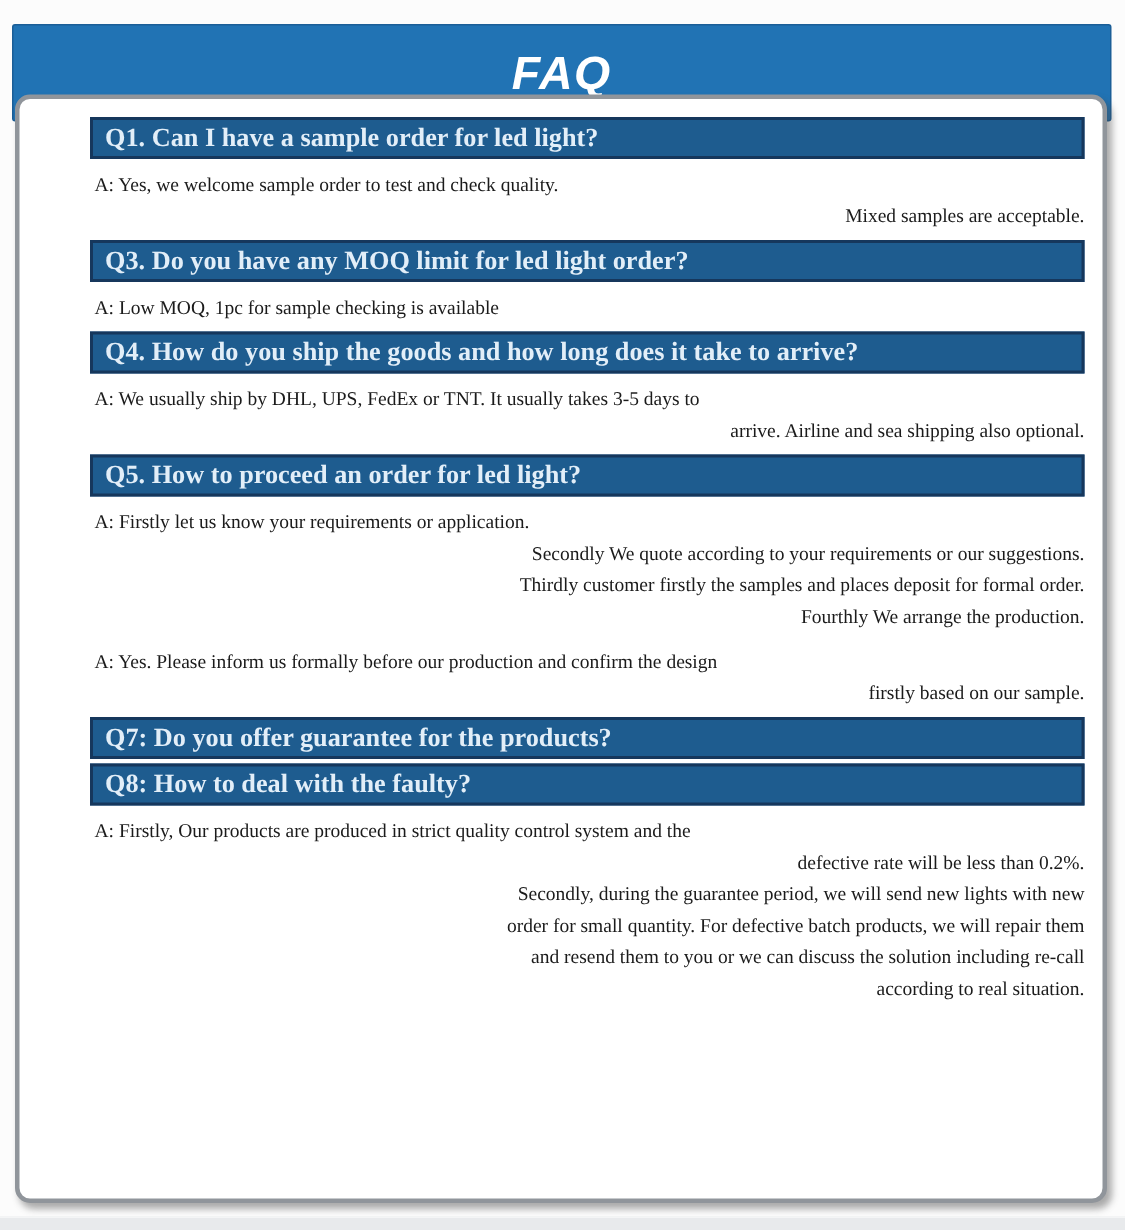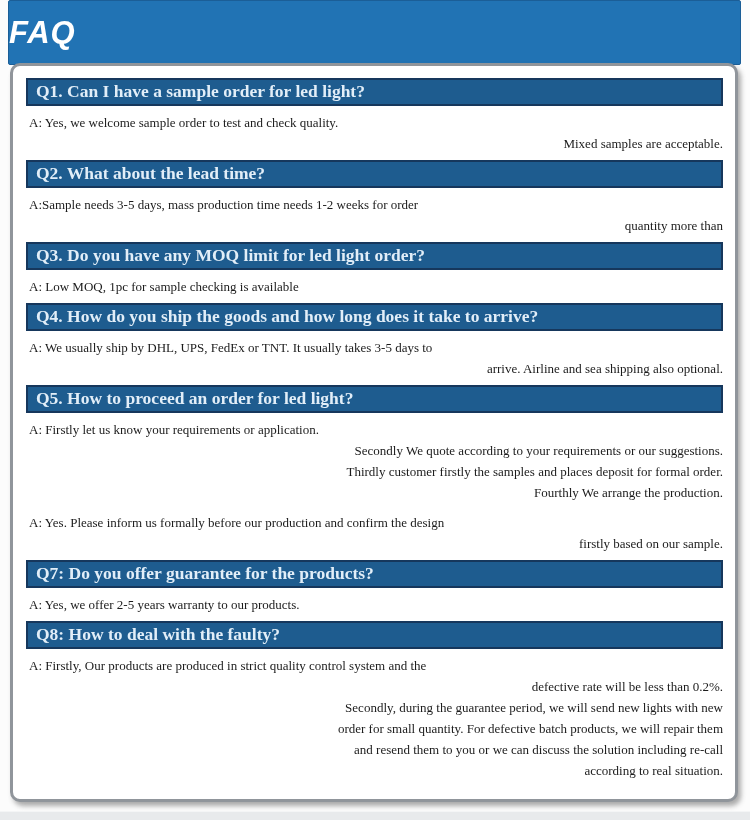--- a/index.html
+++ b/index.html
@@ -5,47 +5,47 @@
   * { margin: 0; padding: 0; box-sizing: border-box; }
   html, body { width: 750px; height: 820px; }
   body {
     position: relative;
     background: #fcfcfc;
     font-family: "Liberation Serif", serif;
     overflow: hidden;
   }
   .faq-header {
     position: absolute;
-    left: 8px; top: 0;
+    left: 8px; top: 16px;
     width: 733px; height: 65px;
     background: var(--header-bg, #2173B4);
     border: 1px solid var(--header-border, #1B5E97);
     border-radius: 2px;
-    display: flex; align-items: center; 
+    display: flex; align-items: center; justify-content: center;
   }
   .faq-header .title {
     color: var(--header-text, #FFFFFF);
     font-family: "Liberation Sans", sans-serif;
     font-weight: bold;
     font-style: italic;
     font-size: 31px;
     letter-spacing: 1px;
   }
   .faq-container {
     position: absolute;
     left: 10px; top: 63px;
     width: 728px; height: 739px;
     background: #ffffff;
     border: 3px solid var(--container-border, #90959B);
     border-radius: 10px;
     box-shadow: 3px 4px 5px rgba(70, 70, 70, 0.45);
     padding: 12px 12px 8px 13px;
     overflow: hidden;
   }
-  .faq-item { margin-bottom: 1px; }
+  .faq-item { margin-bottom: 1px; margin-left: 34px; }
   .q-bar {
     background: var(--question-bg, #1E5C8F);
     border: 2px solid var(--question-border, #16375C);
     color: var(--question-text, #E2EEF8);
     font-weight: bold;
     font-size: 17.5px;
     line-height: 21px;
     padding: 1px 8px 2px 8px;
     margin-bottom: 3px;
   }
@@ -74,27 +74,20 @@
 
 <div class="faq-container" id="faq-list">
     <section class="faq-item">
       <div class="q-bar">Q1. Can I have a sample order for led light?</div>
       <div class="answer">
         <div class="line">A: Yes, we welcome sample order to test and check quality.</div>
         <div class="line indent">Mixed samples are acceptable.</div>
       </div>
     </section>
     <section class="faq-item">
-      <div class="q-bar">Q2. What about the lead time?</div>
-      <div class="answer">
-        <div class="line">A:Sample needs 3-5 days, mass production time needs 1-2 weeks for order</div>
-        <div class="line indent">quantity more than</div>
-      </div>
-    </section>
-    <section class="faq-item">
       <div class="q-bar">Q3. Do you have any MOQ limit for led light order?</div>
       <div class="answer">
         <div class="line">A: Low MOQ, 1pc for sample checking is available</div>
       </div>
     </section>
     <section class="faq-item">
       <div class="q-bar">Q4. How do you ship the goods and how long does it take to arrive?</div>
       <div class="answer">
         <div class="line">A: We usually ship by DHL, UPS, FedEx or TNT. It usually takes 3-5 days to</div>
         <div class="line indent">arrive. Airline and sea shipping also optional.</div>
@@ -110,23 +103,20 @@
       </div>
     </section>
     <section class="faq-item">
       <div class="answer">
         <div class="line">A: Yes. Please inform us formally before our production and confirm the design</div>
         <div class="line indent">firstly based on our sample.</div>
       </div>
     </section>
     <section class="faq-item">
       <div class="q-bar">Q7: Do you offer guarantee for the products?</div>
-      <div class="answer">
-        <div class="line">A: Yes, we offer 2-5 years warranty to our products.</div>
-      </div>
     </section>
     <section class="faq-item">
       <div class="q-bar">Q8: How to deal with the faulty?</div>
       <div class="answer">
         <div class="line">A: Firstly, Our products are produced in strict quality control system and the</div>
         <div class="line indent">defective rate will be less than 0.2%.</div>
         <div class="line indent">Secondly, during the guarantee period, we will send new lights with new</div>
         <div class="line indent">order for small quantity. For defective batch products, we will repair them</div>
         <div class="line indent">and resend them to you or we can discuss the solution including re-call</div>
         <div class="line indent">according to real situation.</div>

